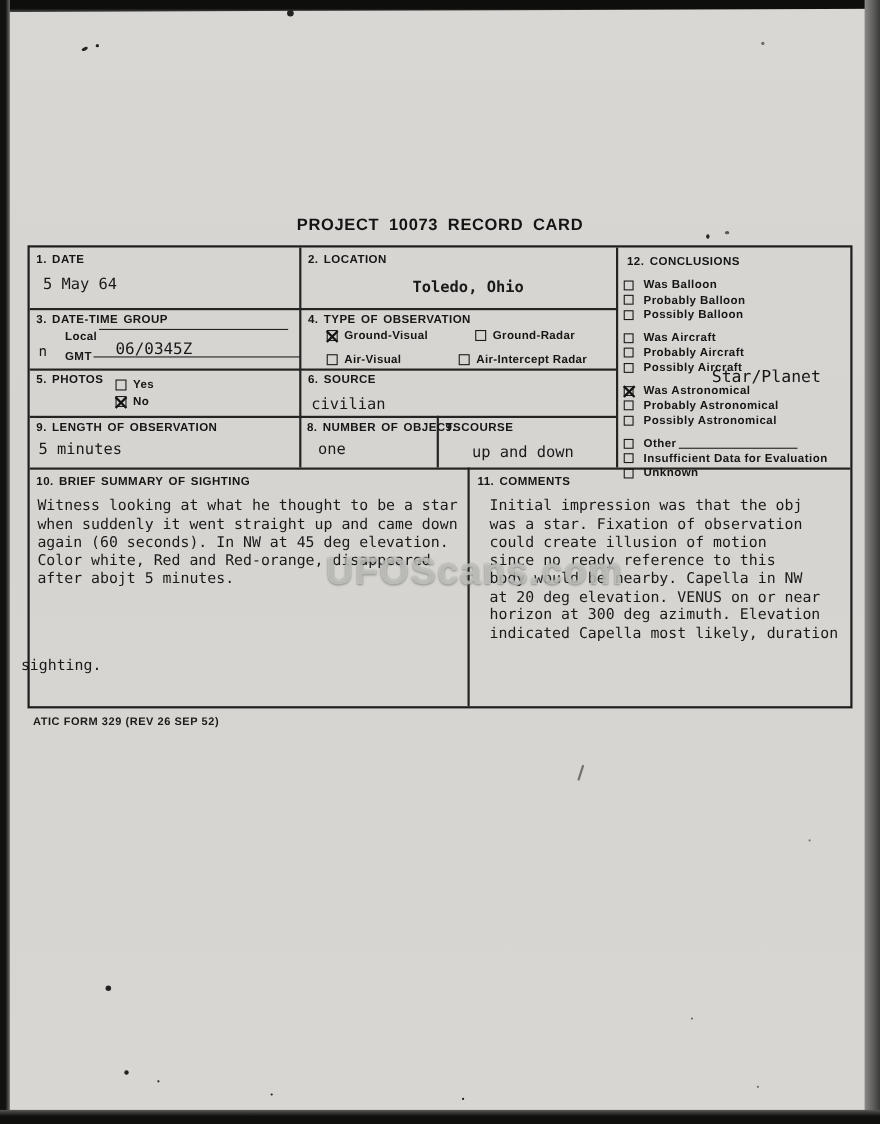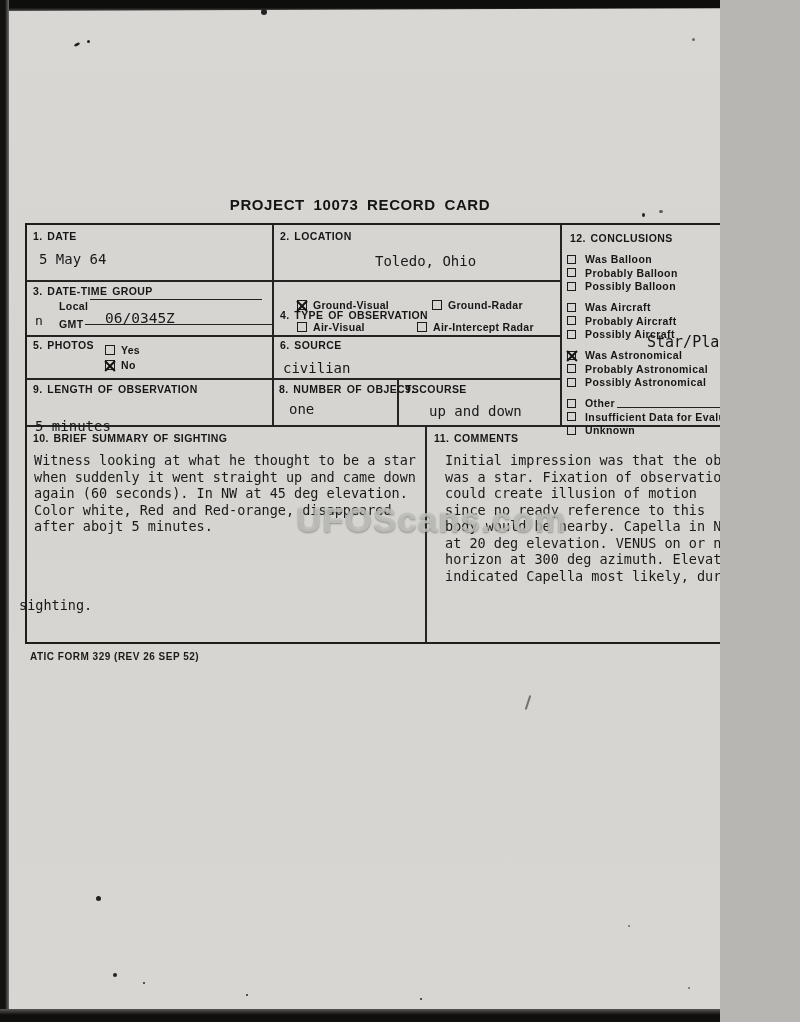--- a/index.html
+++ b/index.html
@@ -1,17 +1,17 @@
 <!DOCTYPE html>
 <html><head>
 <meta charset="utf-8">
 <style>
   html,body{margin:0;padding:0;}
   body{width:800px;height:1022px;background:#b7b6b3;font-family:"Liberation Sans",sans-serif;}
-  .scan{position:relative;width:720px;height:1022px;background:linear-gradient(180deg,#d8d7d4 0%,#d5d4d1 40%,#d7d6d2 100%);overflow:hidden;}
+  .scan{position:relative;width:800px;height:1022px;background:linear-gradient(180deg,#d8d7d4 0%,#d5d4d1 40%,#d7d6d2 100%);overflow:hidden;}
   
   .edge{position:absolute;}
   .edge-top{left:0;top:0;width:800px;height:11px;background:linear-gradient(180deg,#0e0e0d 70%,#4a4a48 100%);clip-path:polygon(0 0,100% 0,100% 72%,0 100%);}
   .edge-left{left:0;top:0;width:9px;height:1022px;background:linear-gradient(90deg,#121211 55%,#6f6e6b 100%);}
   .edge-right{left:786px;top:0;width:14px;height:1022px;background:linear-gradient(90deg,#8a8987 0%,#5a5a57 60%,#3a3a38 100%);}
   .edge-bottom{left:0;top:1009px;width:800px;height:13px;background:linear-gradient(180deg,#585754 0%,#0f0f0e 45%);}
 
   .speck{position:absolute;background:#222220;border-radius:50%;}
 
   .page-title{position:absolute;left:0;right:0;top:196px;text-align:center;font-size:15px;font-weight:bold;letter-spacing:.6px;word-spacing:4px;color:#141413;}
@@ -84,31 +84,31 @@
     <div class="vline" style="left:398px;top:200px;height:217px;"></div>
     <div class="hline" style="top:55px;left:0;width:533px;"></div>
     <div class="hline" style="top:110px;left:0;width:533px;"></div>
     <div class="hline" style="top:153px;left:0;width:533px;"></div>
     <div class="hline" style="top:200px;left:0;width:746px;"></div>
 
     <div class="plabel" style="left:6px;top:5px;">1. DATE</div>
     <div class="typed" style="left:12px;top:26px;">5 May 64</div>
 
     <div class="plabel" style="left:253px;top:5px;">2. LOCATION</div>
-    <div class="typed" style="left:348px;top:28px;">Toledo, Ohio</div>
+    <div class="typed" style="left:348px;top:28px;font-weight:bold;">Toledo, Ohio</div>
 
     <div class="plabel" style="left:6px;top:60px;">3. DATE-TIME GROUP</div>
     <div class="plabel" style="left:32px;top:75px;">Local</div>
     <div class="fill-line" style="left:63px;top:74px;width:172px;"></div>
     <div class="typed" style="left:8px;top:88px;font-size:13px;">n</div>
     <div class="plabel" style="left:32px;top:93px;">GMT</div>
     <div class="fill-line" style="left:58px;top:99px;width:188px;"></div>
     <div class="typed" style="left:78px;top:85px;font-size:14.5px;">06/0345Z</div>
 
-    <div class="plabel" style="left:253px;top:60px;margin-top:24px;">4. TYPE OF OBSERVATION</div>
+    <div class="plabel" style="left:253px;top:60px;">4. TYPE OF OBSERVATION</div>
     <div class="cb-row" style="left:270px;top:74px;justify-content:space-between;">
       <span class="cb checked"></span>
       <span class="cb-label">Ground-Visual</span>
     </div>
     <div class="cb-row" style="left:405px;top:74px;">
       <span class="cb"></span>
       <span class="cb-label">Ground-Radar</span>
     </div>
     <div class="cb-row" style="left:270px;top:96px;">
       <span class="cb"></span>
@@ -126,21 +126,21 @@
     </div>
     <div class="cb-row" style="left:78px;top:134px;">
       <span class="cb checked"></span>
       <span class="cb-label">No</span>
     </div>
 
     <div class="plabel" style="left:253px;top:114px;">6. SOURCE</div>
     <div class="typed" style="left:256px;top:135px;">civilian</div>
 
     <div class="plabel" style="left:6px;top:158px;">9. LENGTH OF OBSERVATION</div>
-    <div class="typed" style="left:8px;top:176px;margin-top:17px;">5 minutes</div>
+    <div class="typed" style="left:8px;top:176px;">5 minutes</div>
 
     <div class="plabel" style="left:252px;top:158px;">8. NUMBER OF OBJECTS</div>
     <div class="typed" style="left:262px;top:176px;">one</div>
 
     <div class="plabel" style="left:378px;top:158px;">9. COURSE</div>
     <div class="typed" style="left:402px;top:178px;">up and down</div>
 
     <div class="plabel" style="left:6px;top:207px;">10. BRIEF SUMMARY OF SIGHTING</div>
     <div class="para" style="left:7px;top:227px;width:390px;">Witness looking at what he thought to be a star
 when suddenly it went straight up and came down

